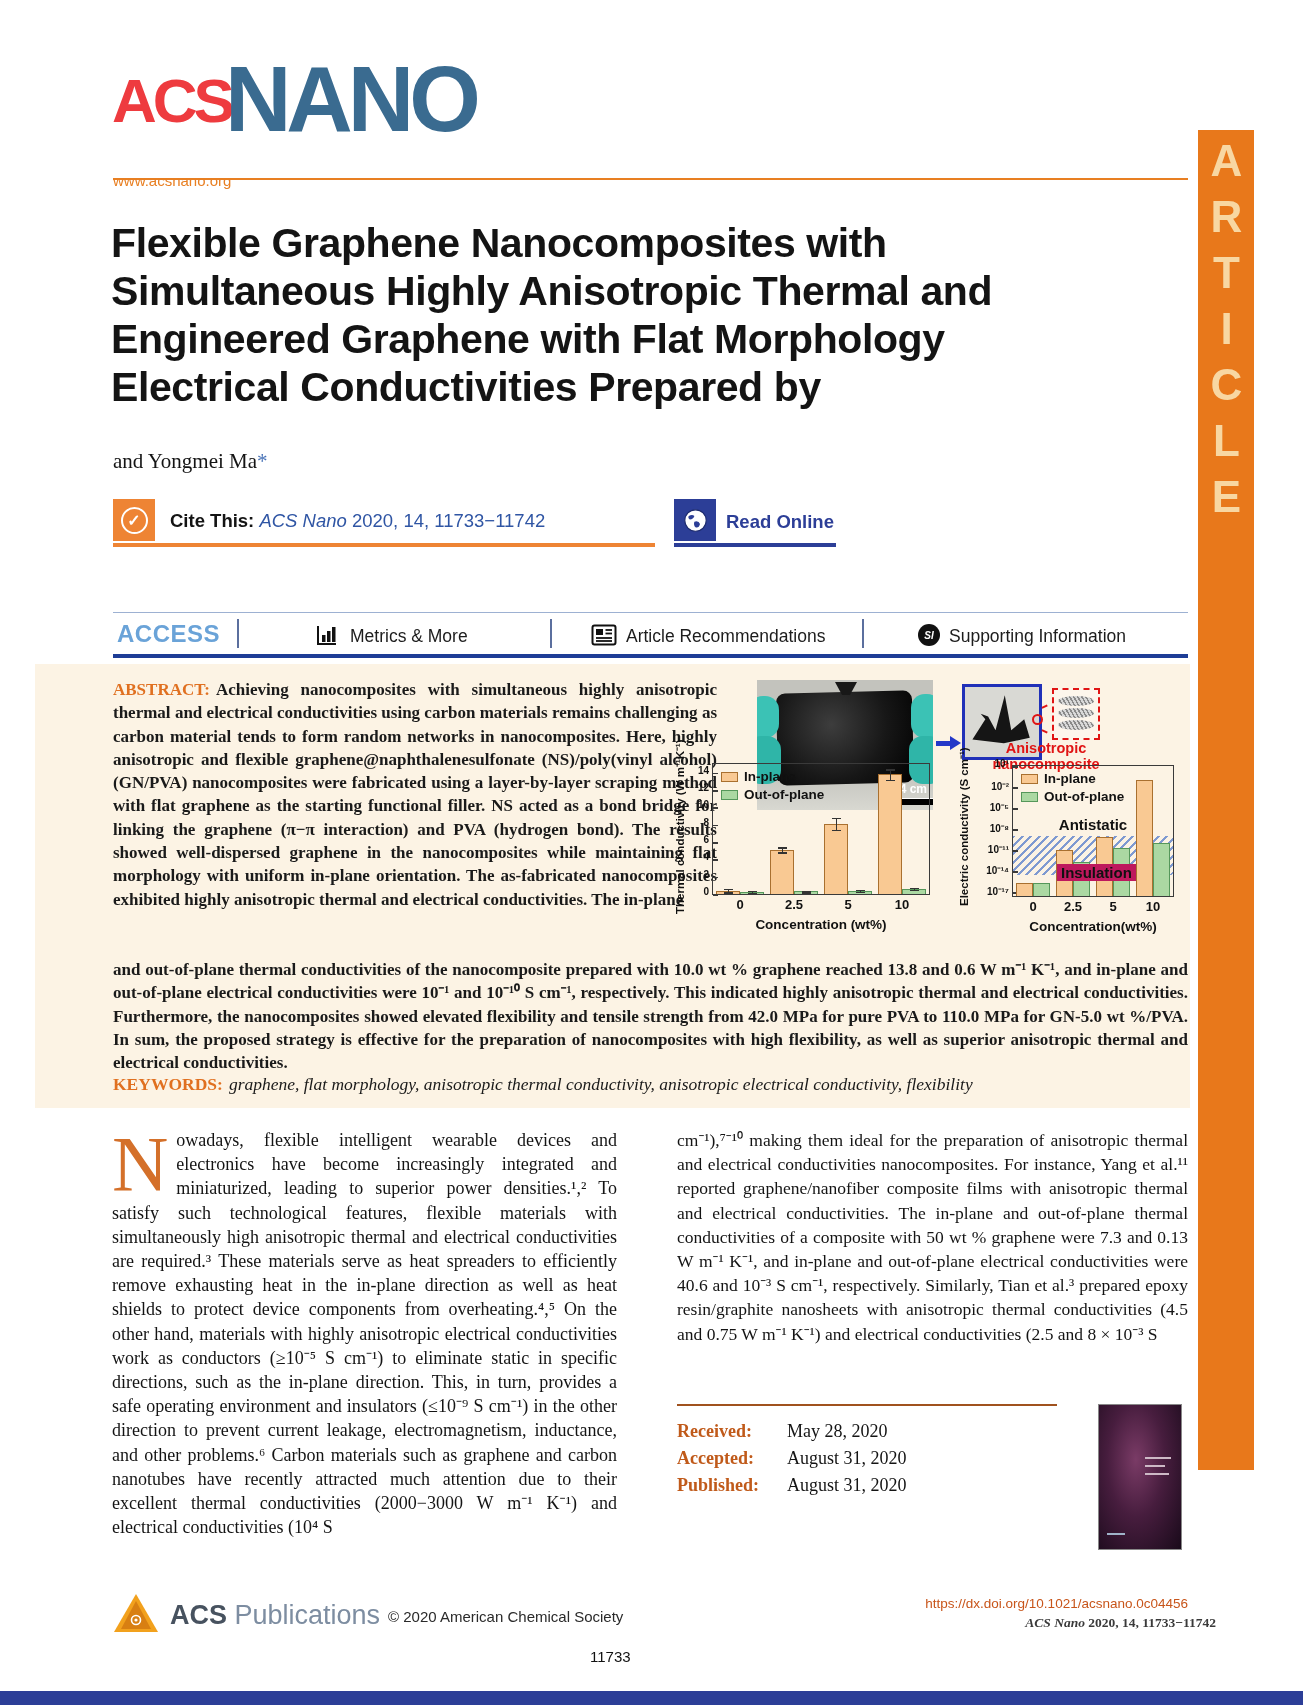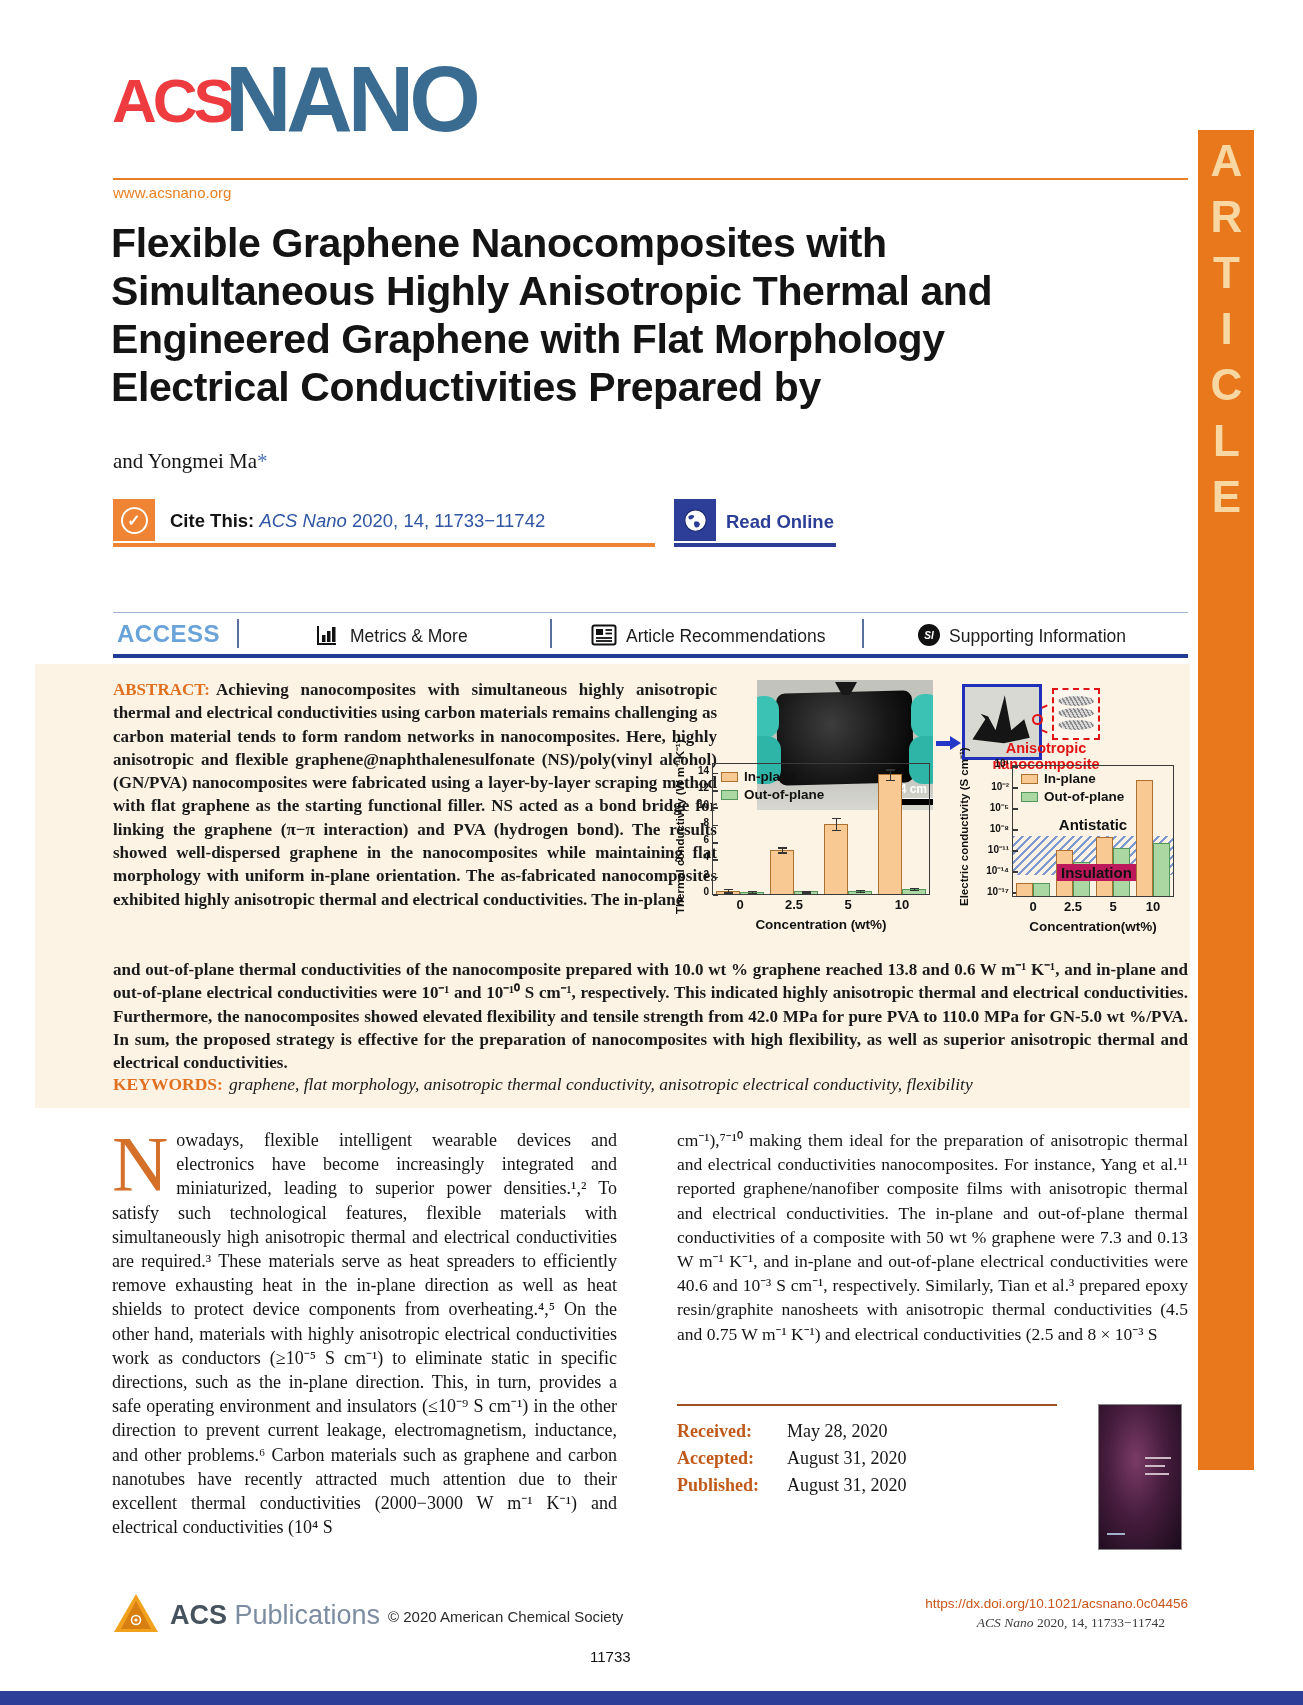--- a/index.html
+++ b/index.html
@@ -6,21 +6,21 @@
   body { background:#ffffff; }
   .page { position:relative; width:1303px; height:1705px; background:#fff;
           font-family:"Liberation Sans", sans-serif; overflow:hidden; }
   .serif { font-family:"Liberation Serif", serif; }
 
   
   .logo { position:absolute; left:112px; top:56px; display:flex; align-items:flex-start; }
   .logo-acs { font-size:62px; font-weight:bold; color:#ee3b3f; letter-spacing:-4px; line-height:1; margin-top:14px; }
   .logo-nano { font-size:92px; font-weight:bold; color:#3a6b90; letter-spacing:-5px; line-height:0.95; margin-left:-6px; }
   .rule-logo { position:absolute; left:113px; top:178px; width:1075px; height:2px; background:#e87f22; }
-  .site-url { position:absolute; left:113px; top:184px; font-size:15px; color:#e87f22; }
+  .site-url { position:absolute; left:113px; top:172px; font-size:15px; color:#e87f22; }
 
   .banner { position:absolute; left:1198px; top:130px; width:56px; height:1340px; background:#e8781b; }
   .banner span { position:absolute; left:50%; transform:translateX(-50%); top:6px;
                  writing-mode:vertical-rl; text-orientation:upright; letter-spacing:7px;
                  font-size:44px; font-weight:bold; color:#f8d7a2; }
 
   
   .title { position:absolute; left:111px; top:220px; width:1010px; font-size:41px; font-weight:bold;
            color:#141414; line-height:1.17; letter-spacing:-0.4px; }
   .authors { position:absolute; left:113px; top:446px; width:1000px; font-size:21px; color:#141414; line-height:1.45; }
@@ -135,22 +135,22 @@
   .cover .tl { position:absolute; background:#cdb9c6; height:2px; }
 
   
   .pubs-logo { position:absolute; left:112px; top:1592px; }
   .pubs-text { position:absolute; left:170px; top:1600px; font-size:27px; }
   .pubs-text .acs { font-weight:bold; color:#47525f; }
   .pubs-text .pub { color:#7d8da1; }
   .copyright { position:absolute; left:388px; top:1608px; font-size:15px; color:#2a2a2a; }
   .pagenum { position:absolute; left:590px; top:1648px; font-size:15px; font-weight:normal; color:#111; }
   .doi { position:absolute; left:788px; top:1596px; width:400px; text-align:right; font-size:13.5px; color:#c8551a; }
-  .foot-cite { position:absolute; left:765px; top:1615px; width:400px; text-align:right; font-size:13.5px;
-               color:#3a3a3a; font-family:"Liberation Serif",serif; }
+  .foot-cite { position:absolute; left:816px; top:1615px; width:400px; text-align:right; font-size:13.5px;
+               color:#3a3a3a; font-family:"Liberation Serif",serif;font-weight:bold; }
   .bottom-bar { position:absolute; left:0; top:1691px; width:1303px; height:14px; background:#2c3e97; }
 </style>
 </head>
 <body>
 
 <div class="page">
 
   <div class="logo">
     <span class="logo-acs">ACS</span>
     <span class="logo-nano">NANO</span>

